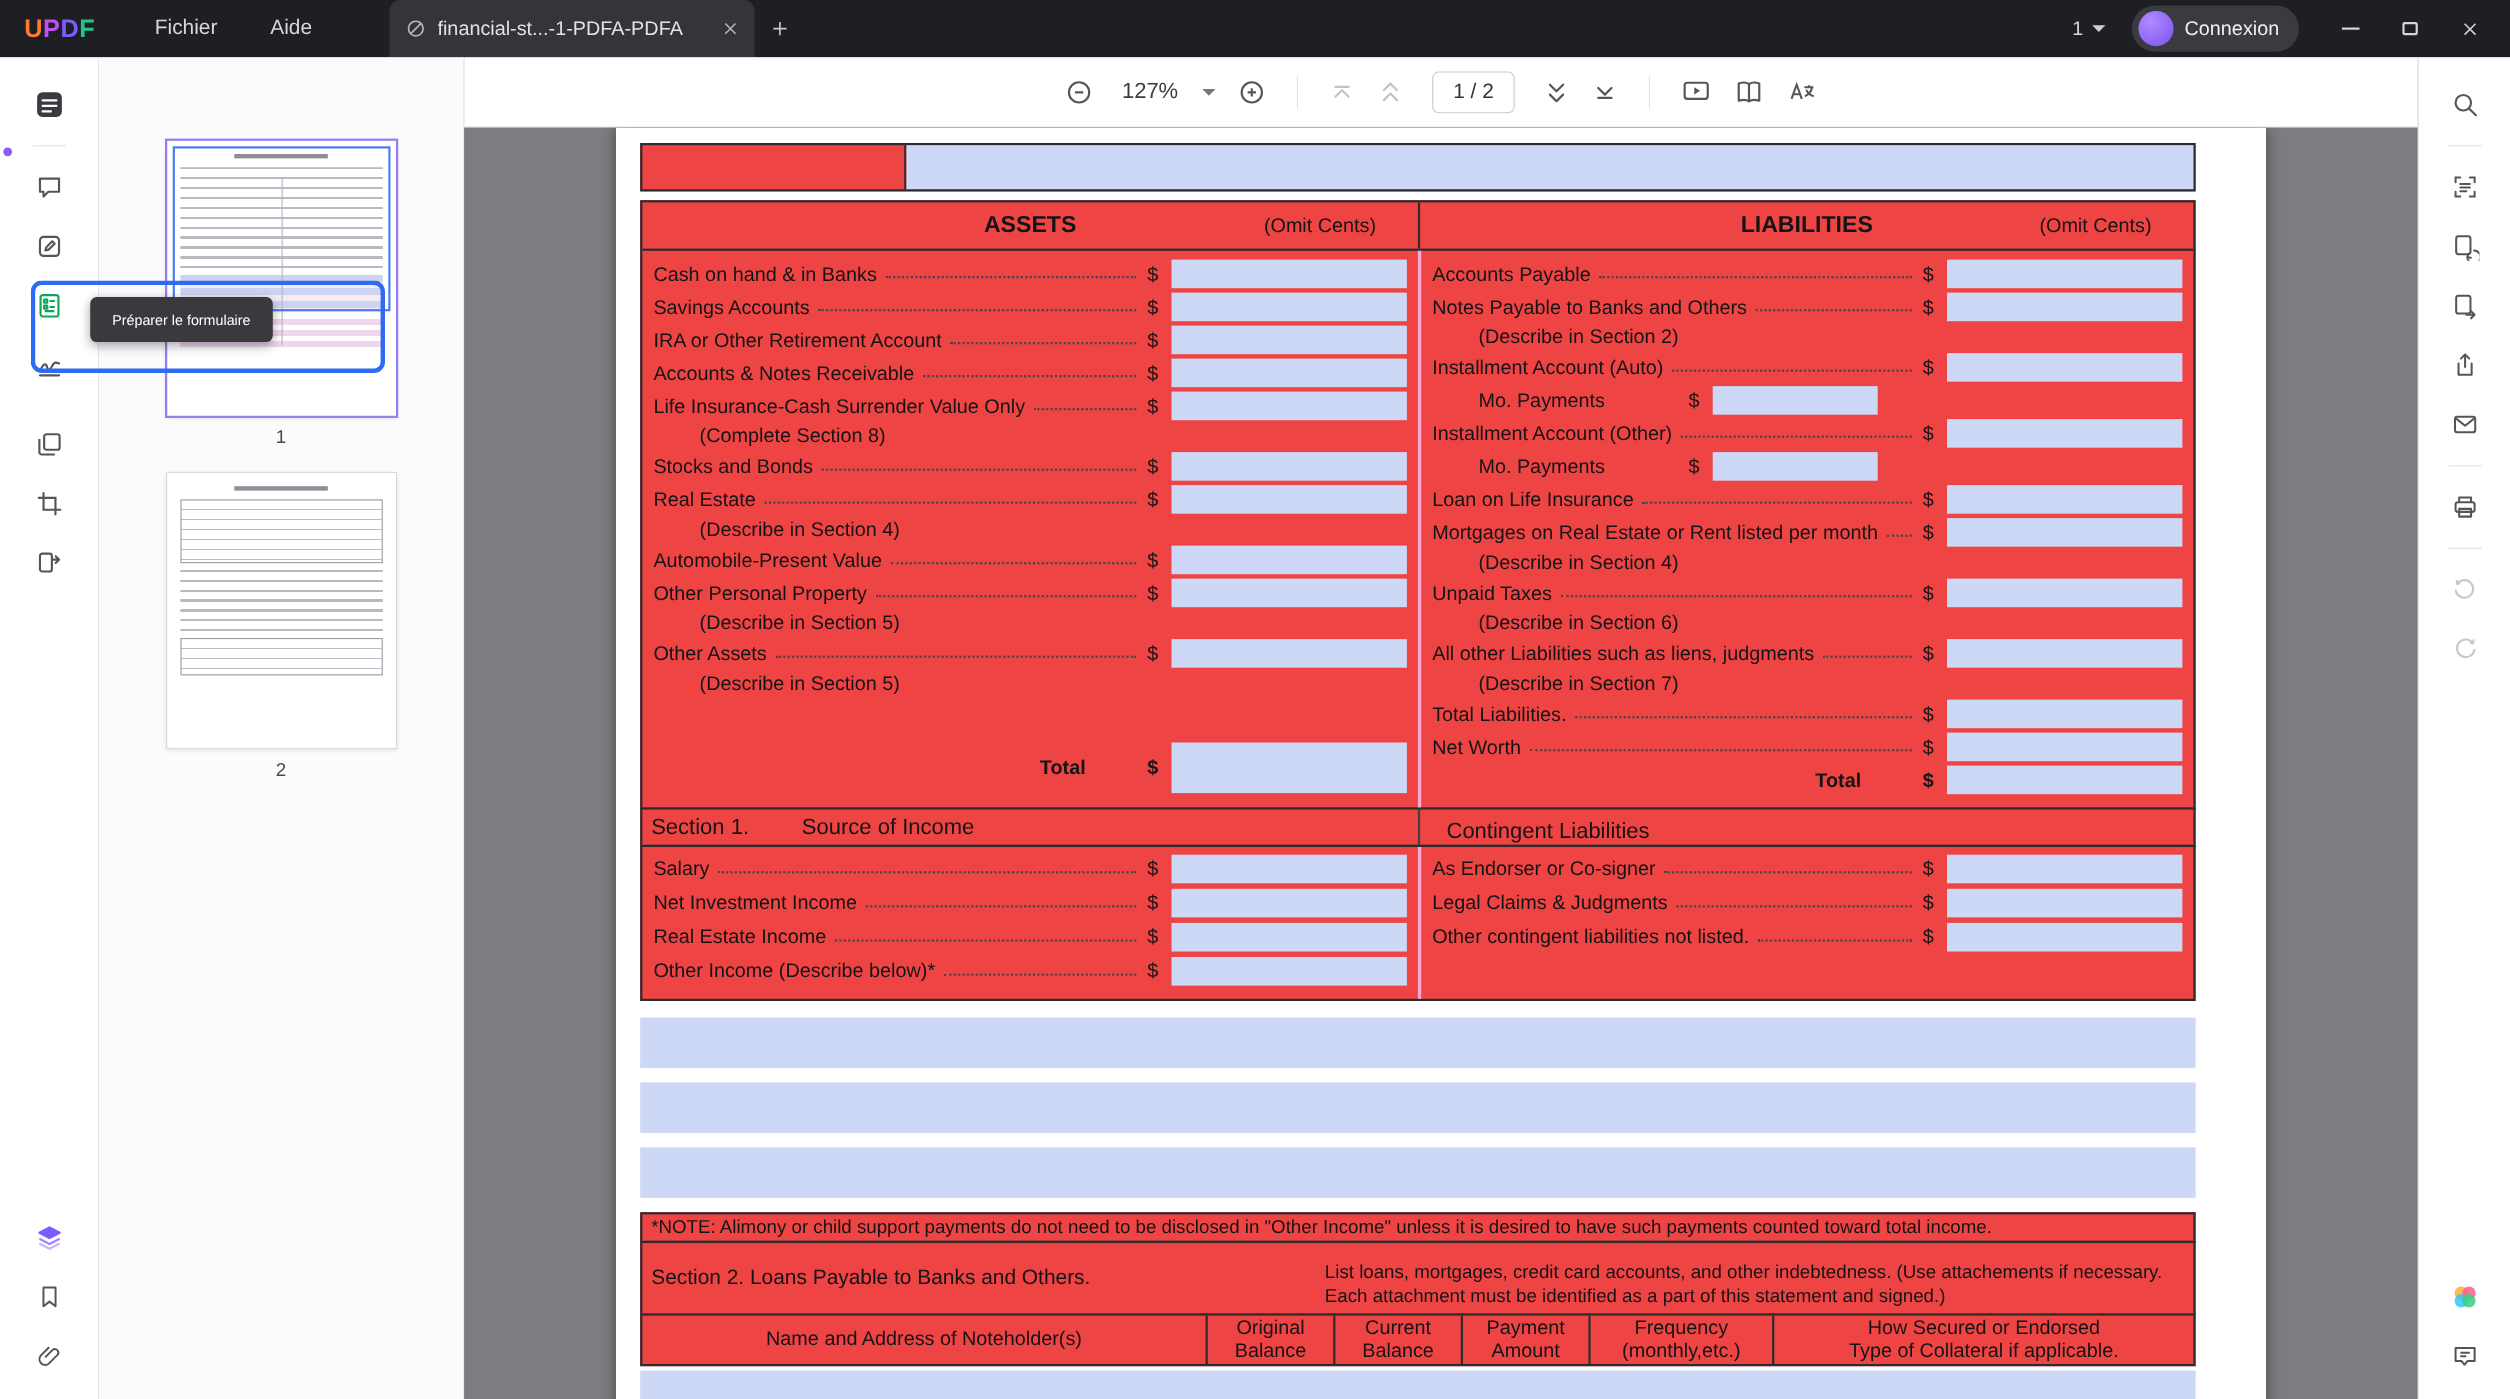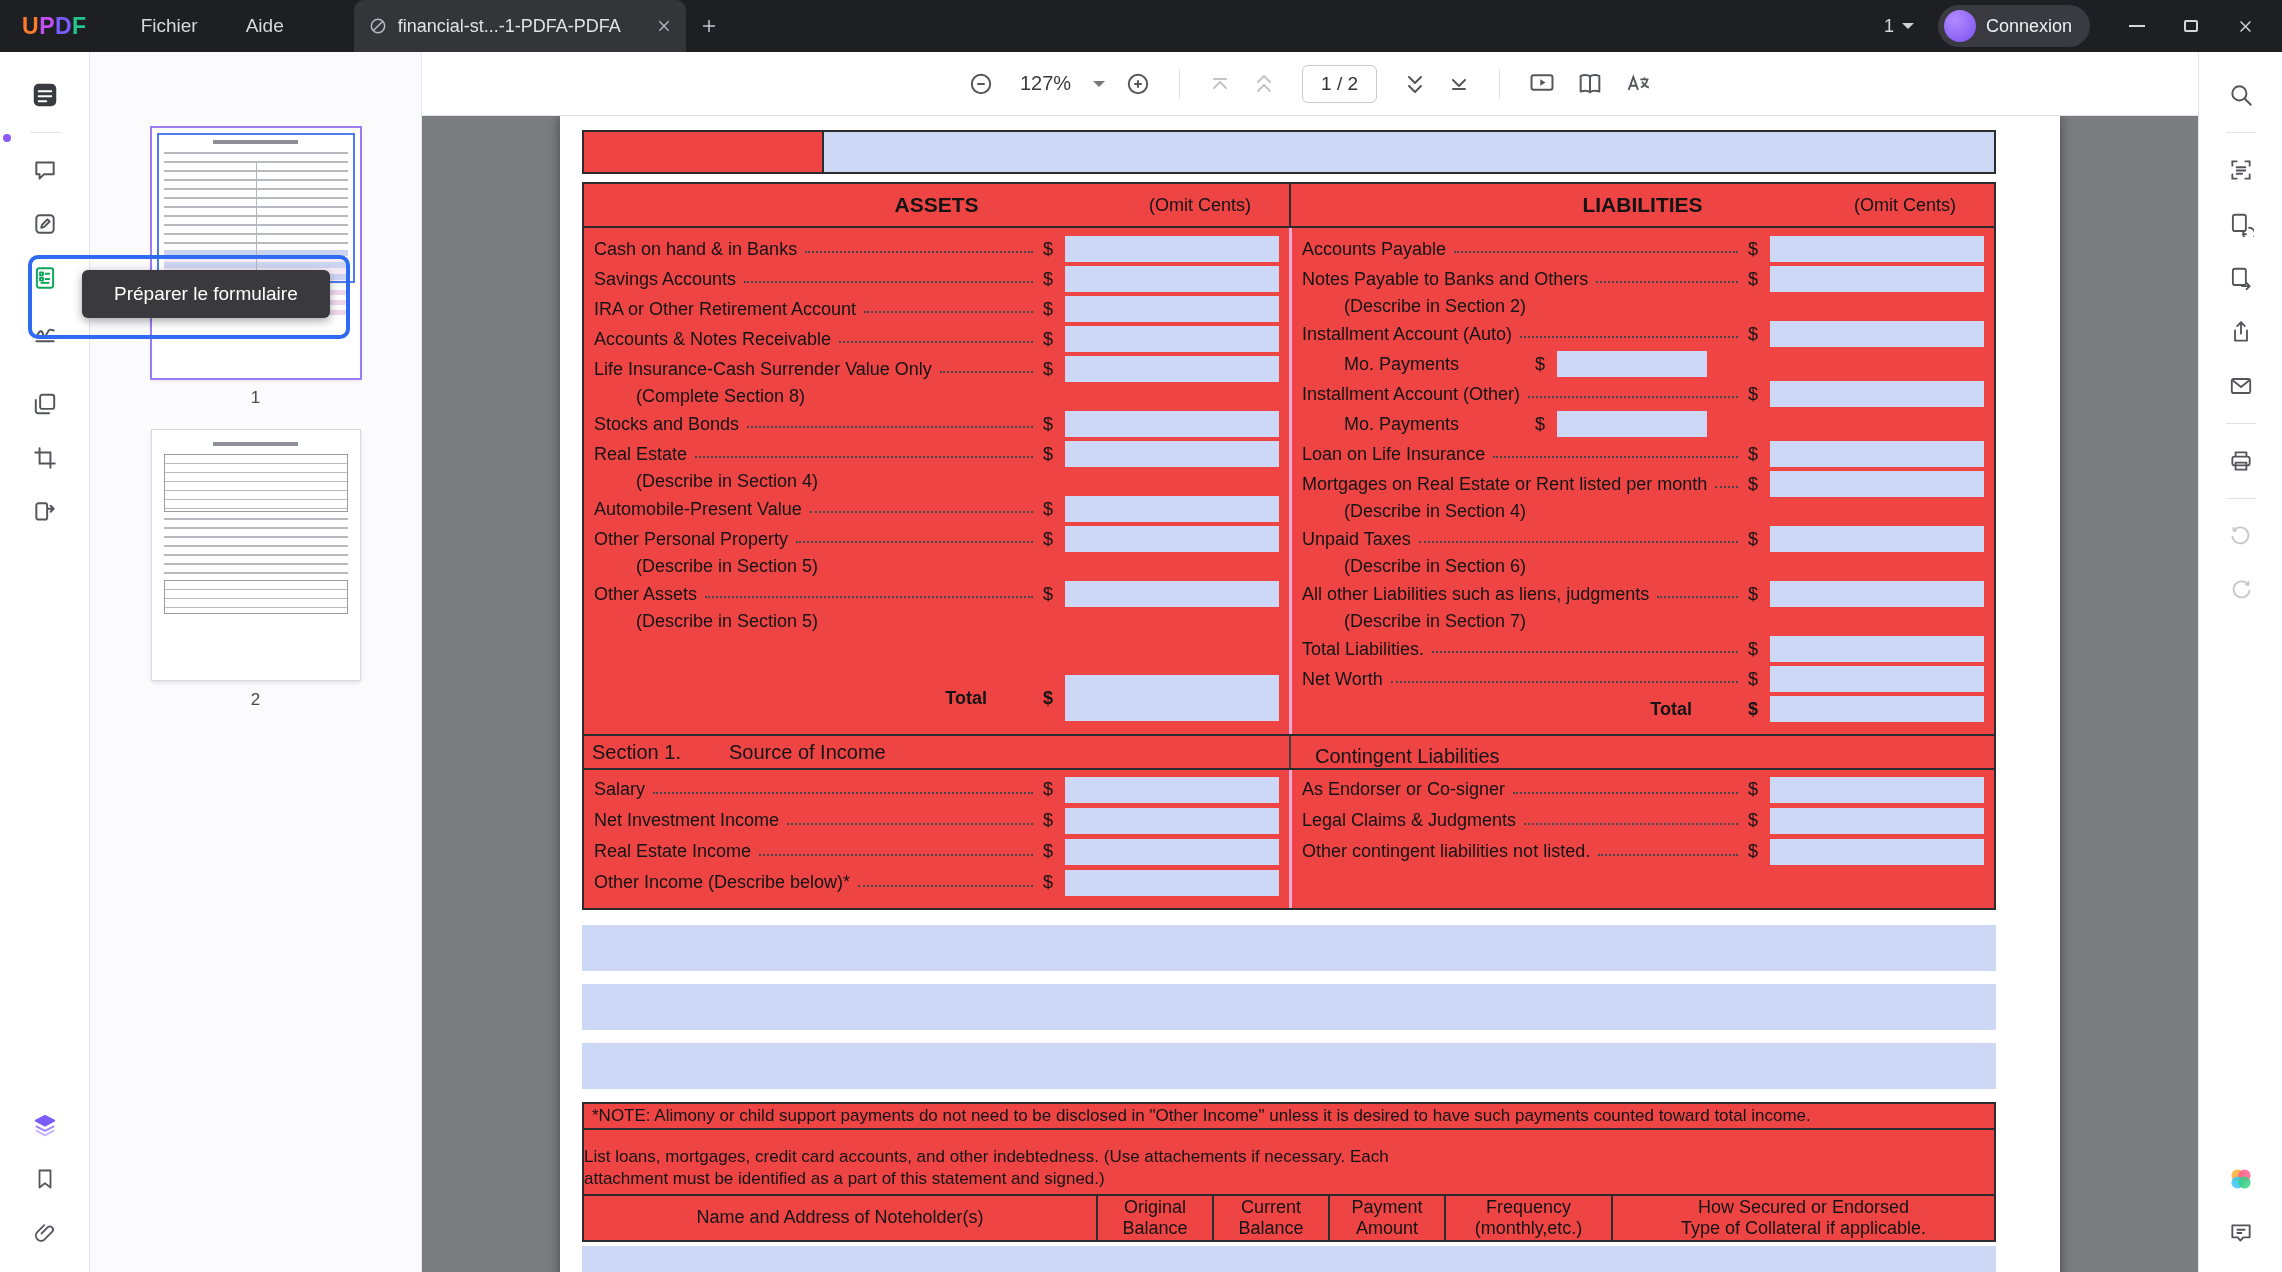--- a/index.html
+++ b/index.html
@@ -122,21 +122,21 @@
   .ncol{display:flex;flex-direction:column;align-items:center;justify-content:center;line-height:1.2;padding:2px 4px}
   .ncol + .ncol{border-left:2px solid #2c2c2f}
   .ncol span:empty{display:none}
   .ncol.w1{flex:1}
   .ncol.w2{width:116px}
   .ncol.w3{width:167px}
   .ncol.w4{width:383px}
 
   
   .hl-box{position:fixed;left:28px;top:255px;width:322px;height:84px;border:4px solid #2e6bf2;border-radius:10px;z-index:60;pointer-events:none}
-  .tooltip{position:fixed;left:82px;top:270px;background:#3a3a3e;color:#fff;font-size:19px;padding:13px 32px;border-radius:6px;z-index:61;box-shadow:0 3px 10px rgba(0,0,0,.35);white-space:nowrap}
+  .tooltip{position:fixed;left:82px;top:270px;background:#3a3a3e;color:#fff;font-size:13px;padding:13px 20px;border-radius:6px;z-index:61;box-shadow:0 3px 10px rgba(0,0,0,.35);white-space:nowrap}
 
   svg{display:block}
 </style>
 </head>
 <body>
 
 <div class="titlebar">
   <div class="logo"><span class="lu">U</span><span class="lp">P</span><span class="ld">D</span><span class="lf">F</span></div>
   <div class="menu-item">Fichier</div>
   <div class="menu-item">Aide</div>
@@ -655,20 +655,21 @@
 
         <div class="free-field first"></div>
         <div class="free-field"></div>
         <div class="free-field"></div>
 
         <div class="bx noterow">
           <span>*NOTE: Alimony or child support payments do not need to be disclosed in "Other Income" unless it is desired to have such payments counted toward total income.</span>
         </div>
 
         <div class="bx s2">
+          <div class="t">Section 2. Loans Payable to Banks and Others.</div>
           <div class="d">List loans, mortgages, credit card accounts, and other indebtedness. (Use attachements if necessary. Each attachment must be identified as a part of this statement and signed.)</div>
         </div>
 
         <div class="bx nth">
 
             <div class="ncol w1">
               <span>Name and Address of Noteholder(s)</span>
 
             </div>
 

